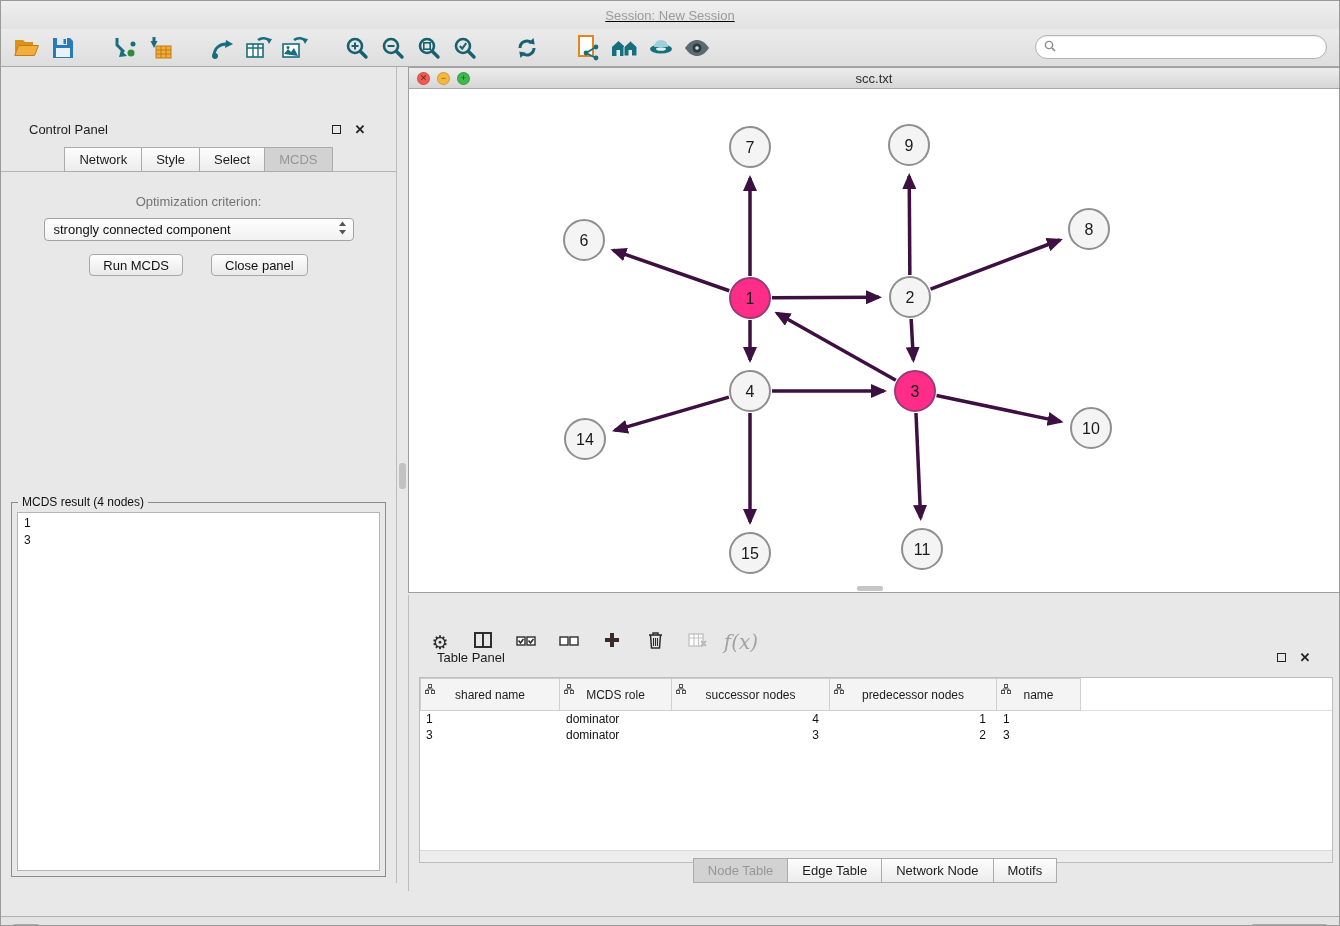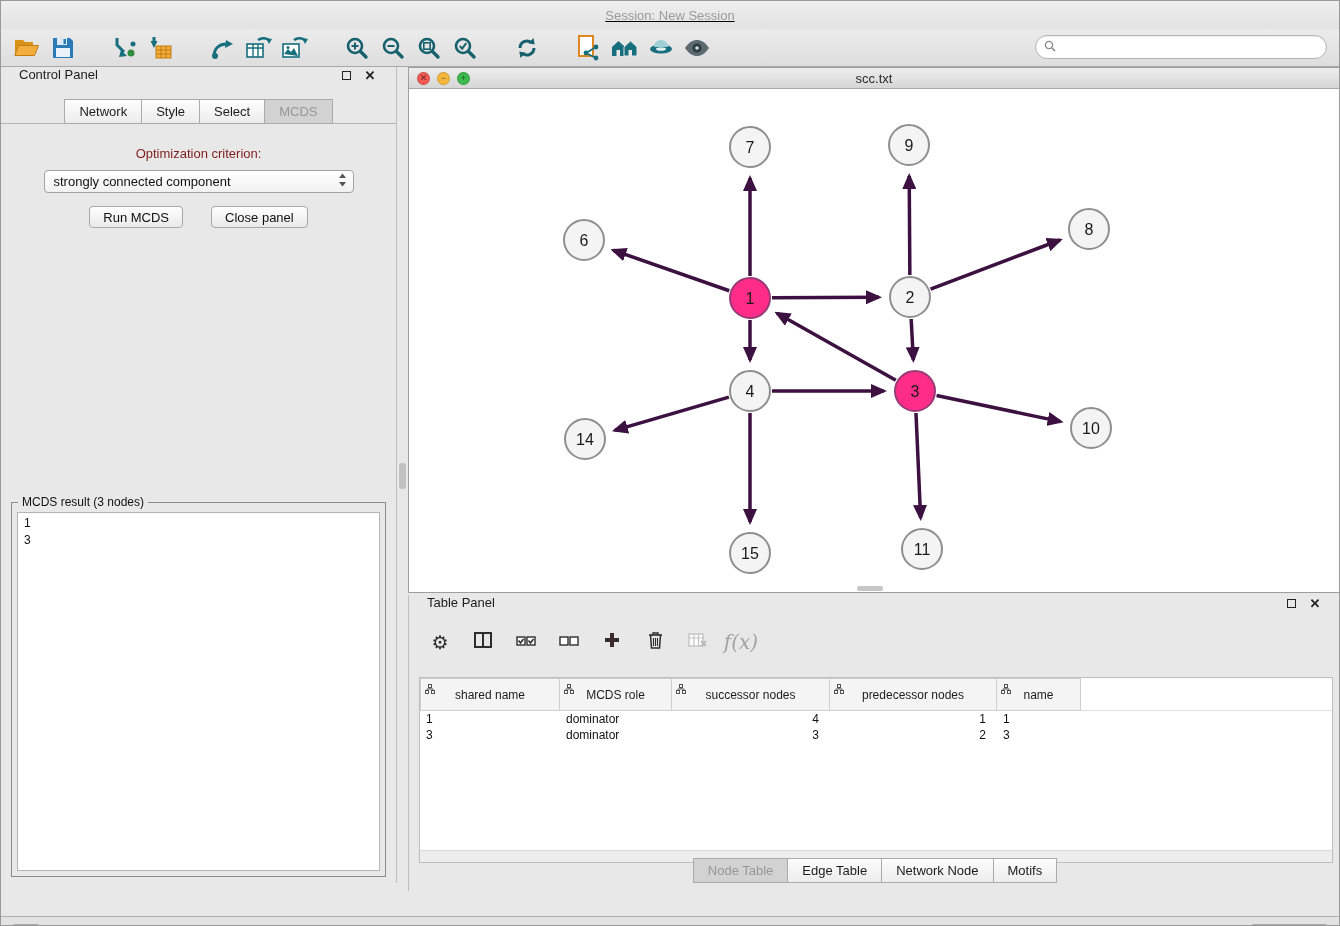--- a/index.html
+++ b/index.html
@@ -21,34 +21,34 @@
   .tbtn svg { display:block; }
   .tgap { width:26px; flex:0 0 auto; }
   .searchbox { position:absolute; right:12px; top:6px; width:292px; height:24px;
                background:#fff; border:1px solid #b3b3b3; border-radius:12px;
                display:flex; align-items:center; padding:0 8px; box-shadow:inset 0 1px 2px rgba(0,0,0,.08); }
   .searchbox input { border:none; outline:none; flex:1; font-size:12px; background:transparent; margin-left:5px; }
 
   
   .control-panel { position:absolute; left:0; top:66px; width:396px; height:816px;
                    background:#e8e8e8; border-right:1px solid #bdbdbd; }
-  .panel-header { height:28px; display:flex; align-items:flex-start; padding:0 18px; }
+  .panel-header { height:28px; display:flex; align-items:center; padding:0 28px;margin-top:48px; }
   .panel-header .ptitle { font-size:13px; color:#1c1c1c; flex:1; }
   .winbtn { width:16px; height:16px; display:flex; align-items:center; justify-content:center; margin-left:8px; color:#222; }
   .float-ic { width:9px; height:9px; border:1.5px solid #222; display:inline-block; }
   .close-ic { font-size:13px; font-weight:bold; line-height:1; }
 
   .cp-tabs { display:flex; justify-content:center; padding-top:4px; position:relative; }
   .cp-tabs::after { content:""; position:absolute; left:0; right:0; bottom:0; height:1px; background:#b5b5b5; }
   .tab { position:relative; z-index:1; font-size:13px; color:#1c1c1c; padding:4px 14px;
          background:linear-gradient(#fdfdfd,#ececec); border:1px solid #ababab; }
   .tab + .tab { margin-left:-1px; }
   .tab.sel { background:#d2d2d2; color:#979797; }
 
-  .opt-label { text-align:center; font-size:13px; color:#7f1d1d; margin-top:22px; }
+  .opt-label { text-align:center; font-size:13px; color:#737373; margin-top:22px; }
   .dropdown { width:310px; height:23px; margin:9px auto 0; background:linear-gradient(#ffffff,#f1f1f1);
               border:1px solid #a3a3a3; border-radius:4px; display:flex; align-items:center;
               padding:0 6px 0 9px; font-size:13px; color:#111; }
   .dropdown .dval { flex:1; }
   .btn-row { display:flex; justify-content:center; gap:28px; margin-top:13px; }
   .pbtn { height:22px; padding:0 13px; font-size:13px; color:#111; font-family:"Liberation Sans",sans-serif;
           background:linear-gradient(#ffffff,#e9e9e9); border:1px solid #a8a8a8; border-radius:4px; }
 
   .result-fs { position:absolute; left:10px; top:428px; width:375px; height:382px;
                border:1px solid #8c8c8c; background:#e8e8e8; }
@@ -315,21 +315,21 @@
             <path d="M4.5 13.5L1 9h7z" fill="#555"></path>
           </svg></span>
     </div>
 
     <div class="btn-row">
       <button class="pbtn">Run MCDS</button>
       <button class="pbtn">Close panel</button>
     </div>
 
     <fieldset class="result-fs">
-      <legend>MCDS result (3 nodes)</legend>
+      <legend>MCDS result (4 nodes)</legend>
       <div class="result-inner">
         <div class="result-line">1</div>
         <div class="result-line">3</div>
       </div>
     </fieldset>
   </div>
 
   <div class="v-divider-thumb"></div>
 
   <div class="net-window">

